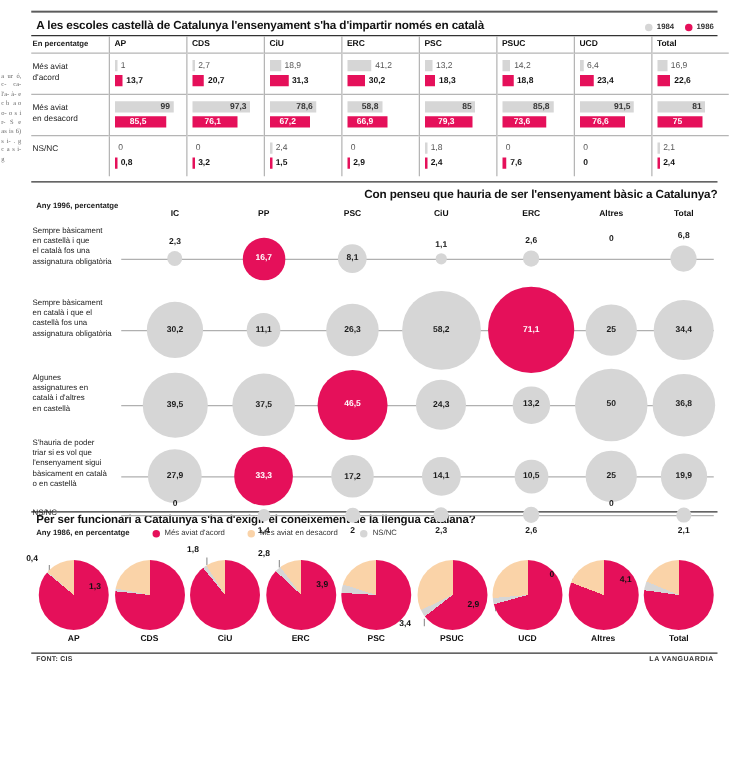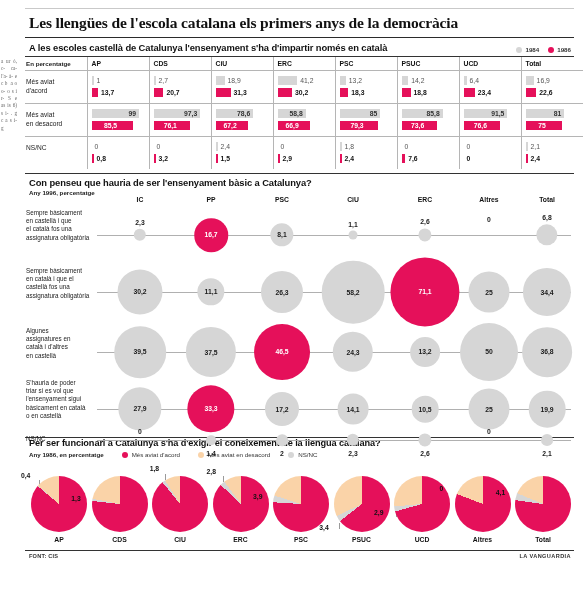--- a/index.html
+++ b/index.html
@@ -81,21 +81,21 @@
     font-size:6.8px; font-weight:700; white-space:nowrap;
   }
   .bar-val.out { color:#555; font-weight:400; }
   .bar-val.outp { color:#111; font-weight:700; }
   .bar-val.in-g { color:#333; font-weight:700; }
   .bar-val.in-p { color:#ffffff; font-weight:700; }
 
   
   .sec2 { margin-top:4px; }
   .sec2-rule { border-top:1px solid #333; }
-  .sec2-title { font-weight:700; font-size:9.4px; color:#111; margin:3px 0 0 4px; letter-spacing:-0.1px; }
+  .sec2-title { font-weight:700; font-size:9.4px; color:#111; margin:3px 0 0 4px; letter-spacing:-0.1px;text-align:right; }
   .sec2-sub { font-weight:700; font-size:6.2px; color:#222; margin:1px 0 0 4px; }
 
   .bubble-area { position:relative; width:100%; height:250px; margin-top:-9px; }
   .bcolhead { position:absolute; font-size:6.8px; font-weight:700; color:#111; transform:translateX(-50%); }
   .brow-label {
     position:absolute; left:1px; width:66px; font-size:6.3px; color:#222; line-height:8.2px;
     white-space:pre-line;
   }
   .brow-line { position:absolute; height:1px; background:#b0b0b0; }
   .bubble {
@@ -142,21 +142,20 @@
 </style>
 </head>
 <body>
 
 <div id="left-bleed">a ur ó, c- ca- l'a- à- e c b  a o o- o s i r-  S  e as is 6)  s i- . g c a s i- g</div>
 
 <div id="sheet">
 
   <div class="rule-top"></div>
 
-  <div class="main-title">Les llengües de l'escola catalana els primers anys de la democràcia</div>
   <div class="title-rule"></div>
 
   <div class="sec-head-row">
     <div class="sec-title">A les escoles castellà de Catalunya l'ensenyament s'ha d'impartir només en català</div>
     <div class="legend-top">
       <div class="lg-item">
         <span class="dot" style="background:#d6d6d6"></span>
         <span>1984</span>
       </div>
       <div class="lg-item">

